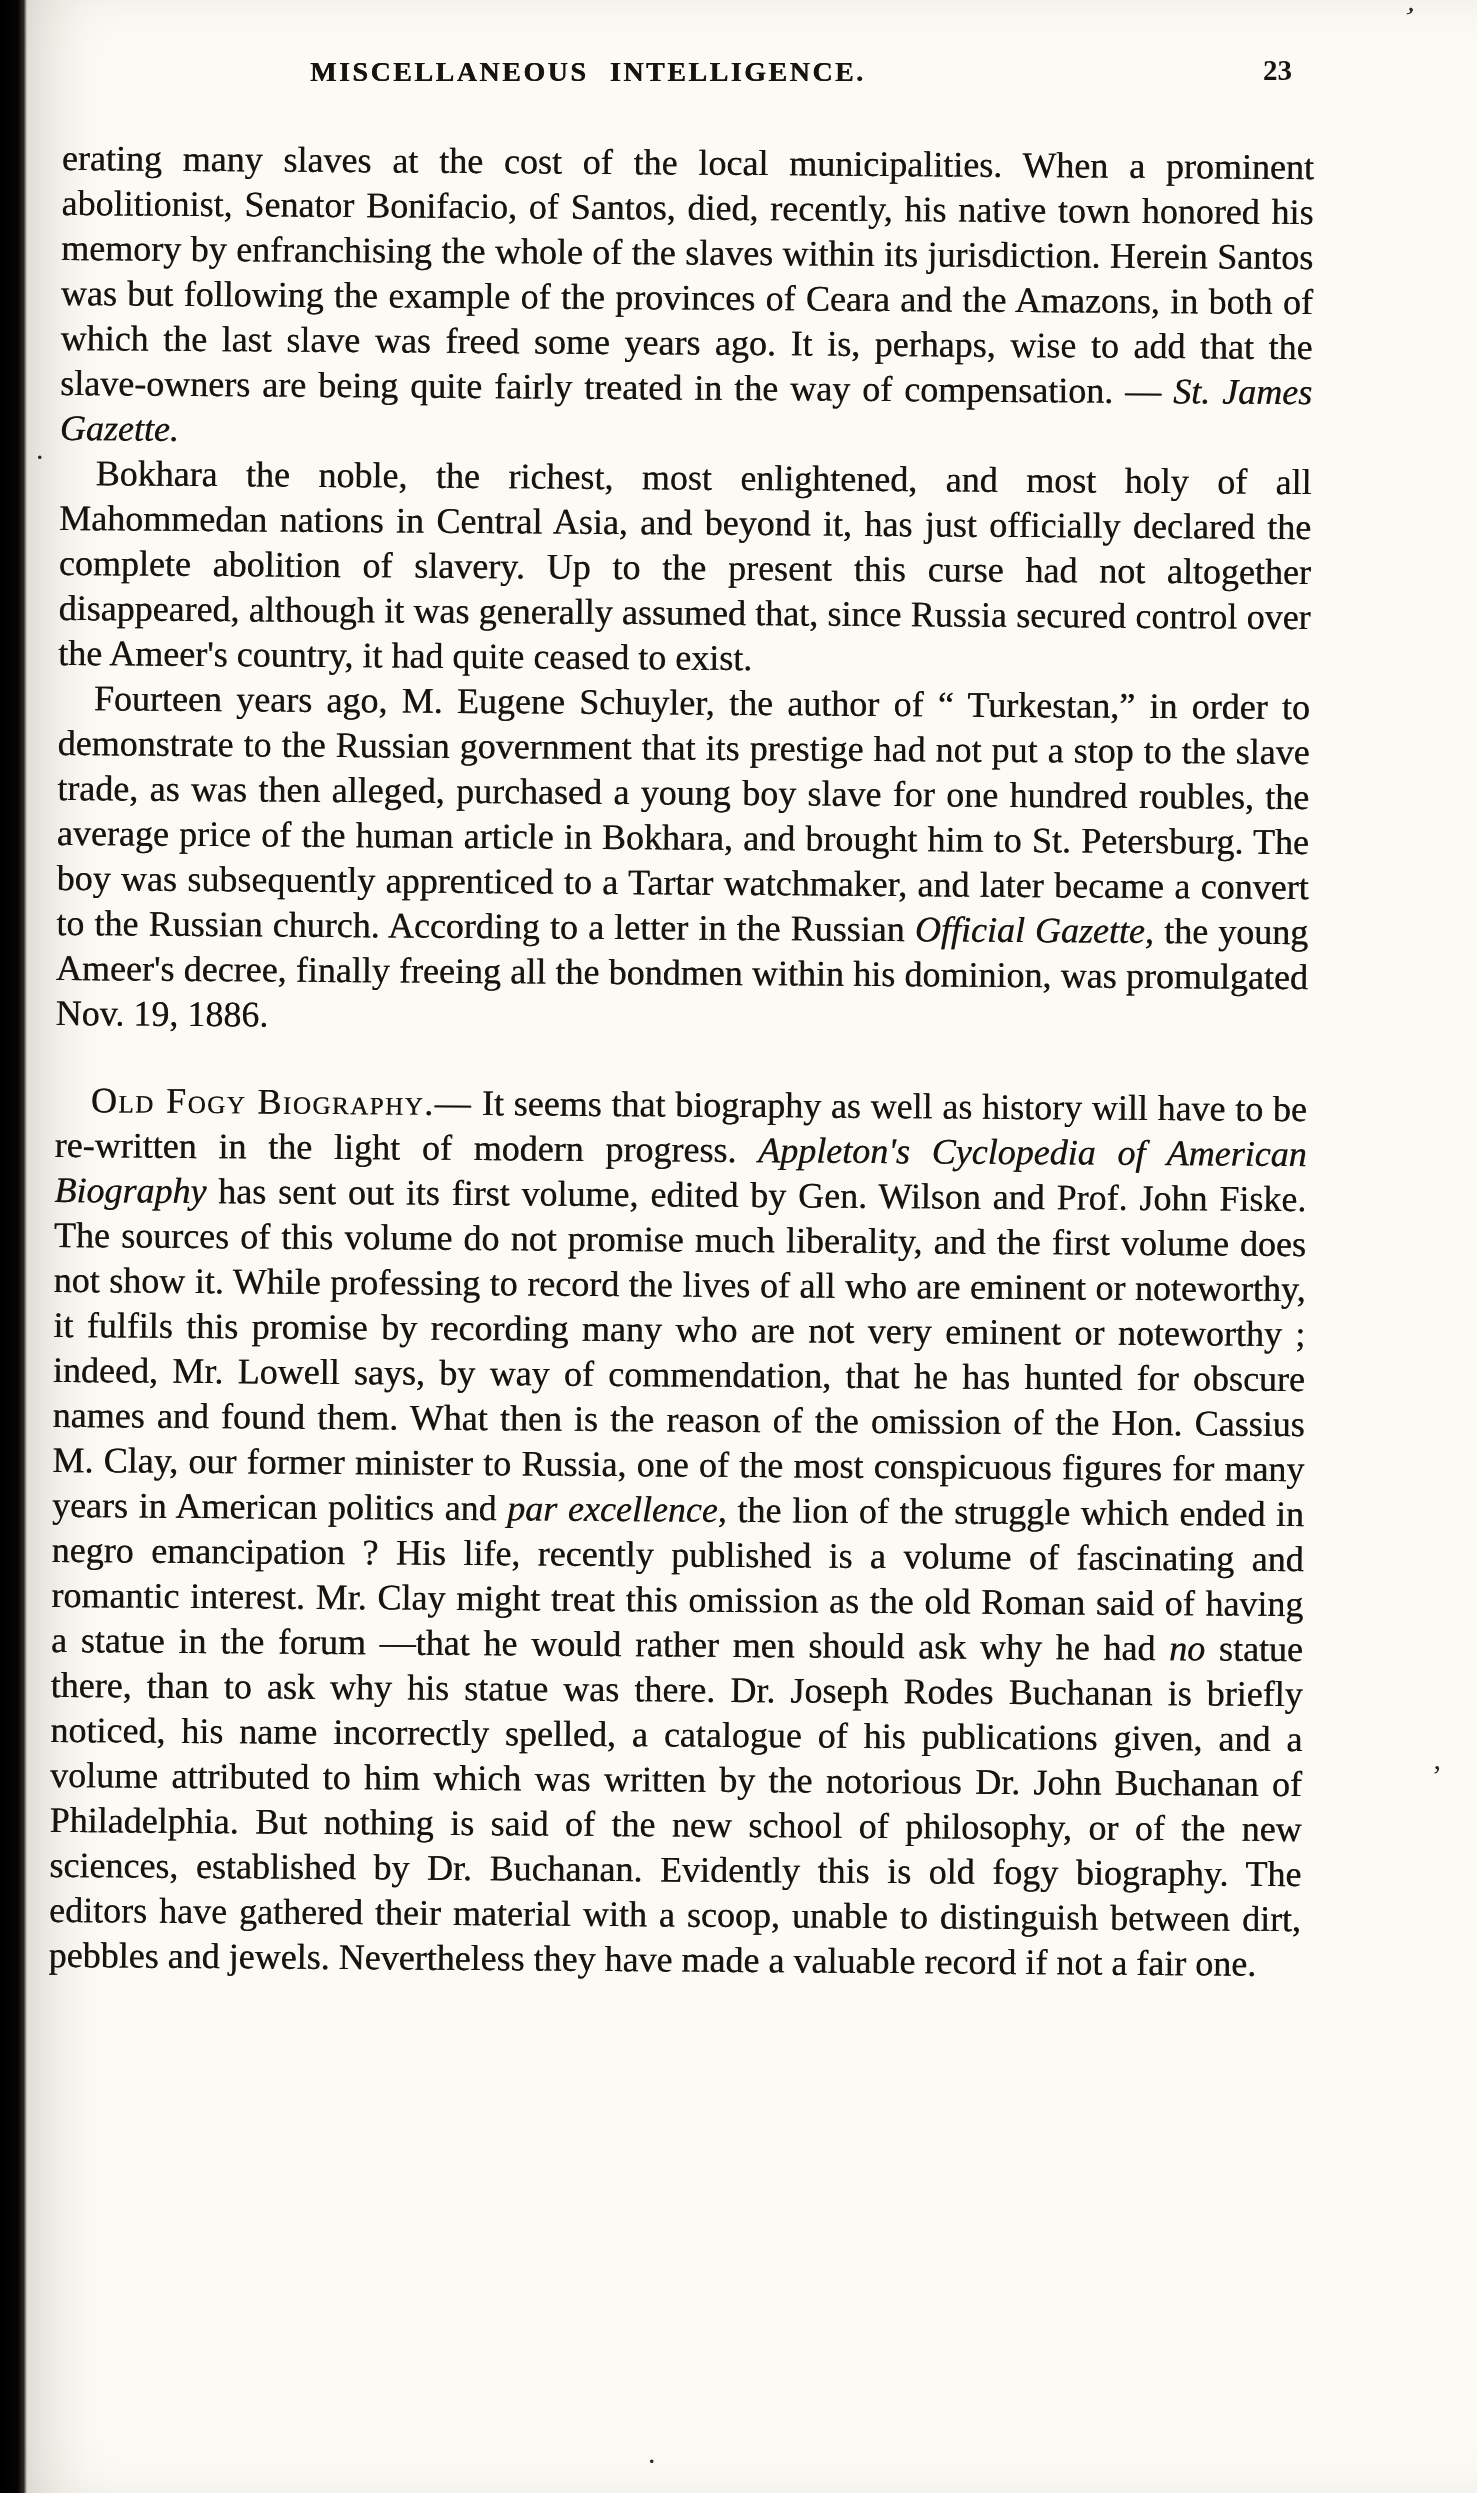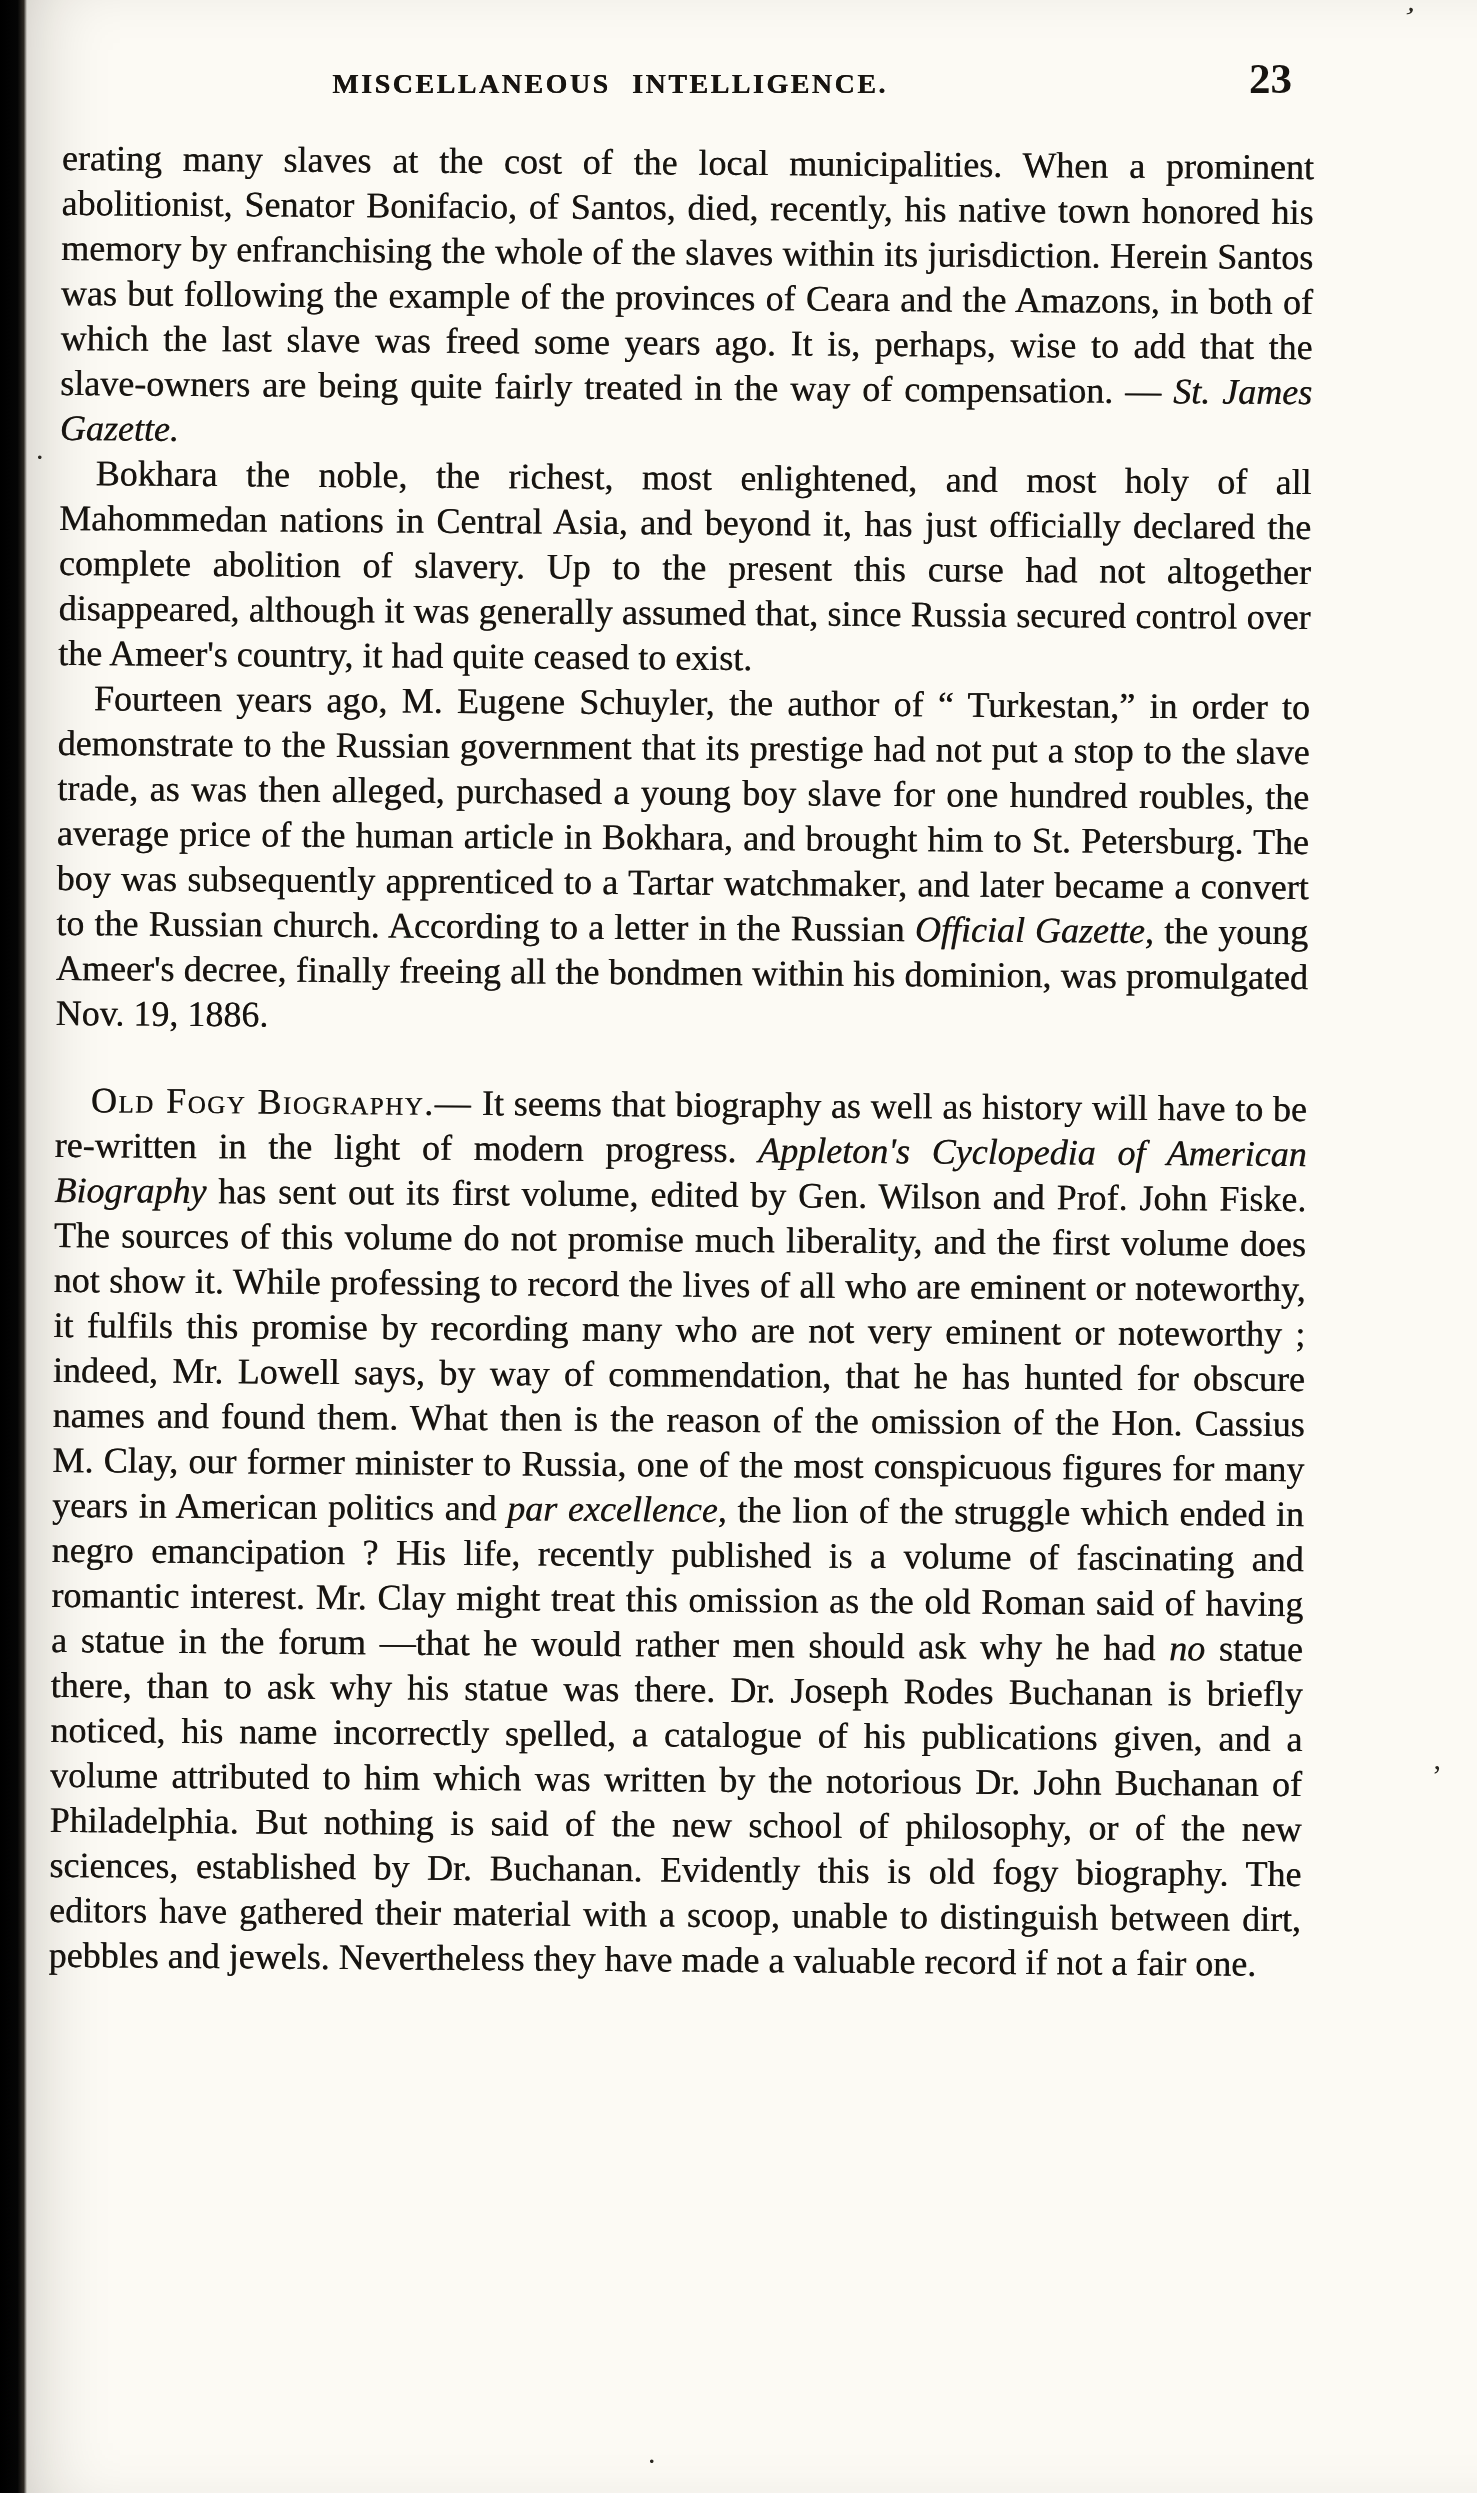--- a/index.html
+++ b/index.html
@@ -29,33 +29,32 @@
   .running-head {
     position: absolute;
     top: 56px; left: 0;
     width: 100%;
     height: 46px;
   }
   .running-title {
     position: absolute;
     left: 310px;
     width: 600px;
-    text-align: center;
+    text-align: left;
     font-size: 28px;
     font-weight: 600;
     letter-spacing: 2.5px;
     word-spacing: 12px;
     text-shadow: 0.4px 0 0 currentColor;
-    margin-top: 12px;
   }
   .page-number {
     position: absolute;
     right: 185px;
     top: -2px;
-    font-size: 43px;
+    font-size: 29px;
     font-weight: 700;
     text-align: center;
   }
 
   .text-column {
     position: absolute;
     left: 62px;
     top: 136px;
     width: 1252px;
     font-size: 36px;

